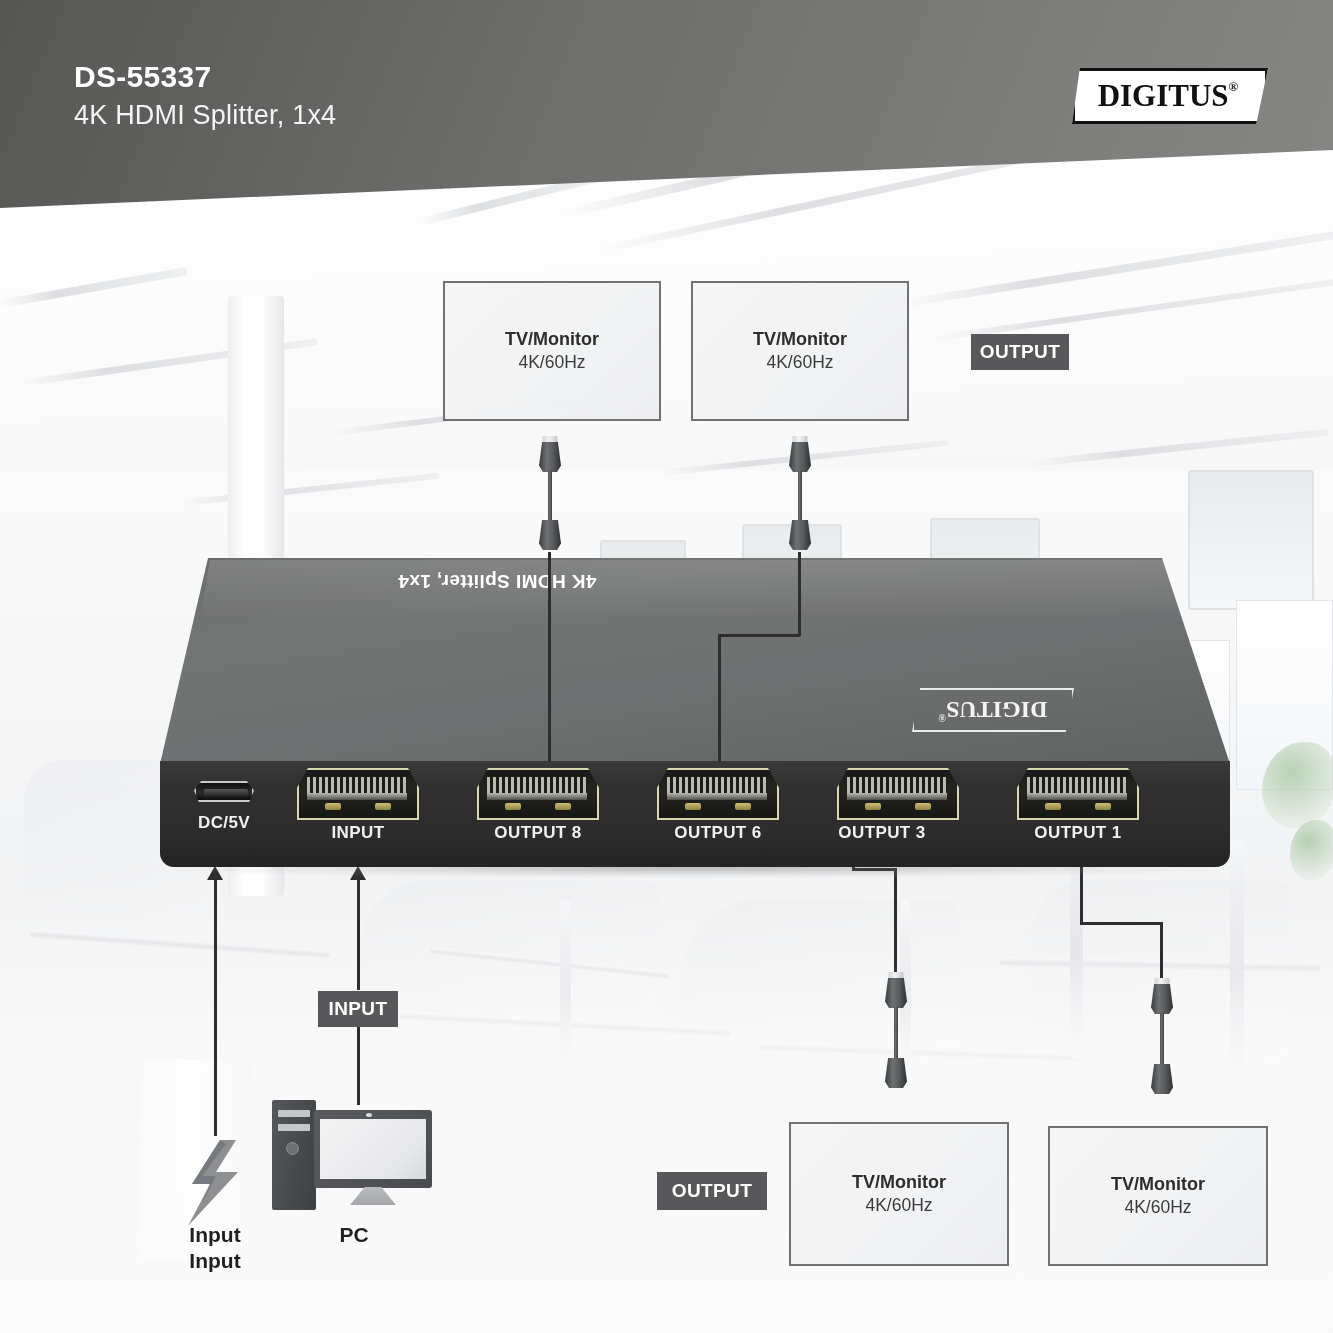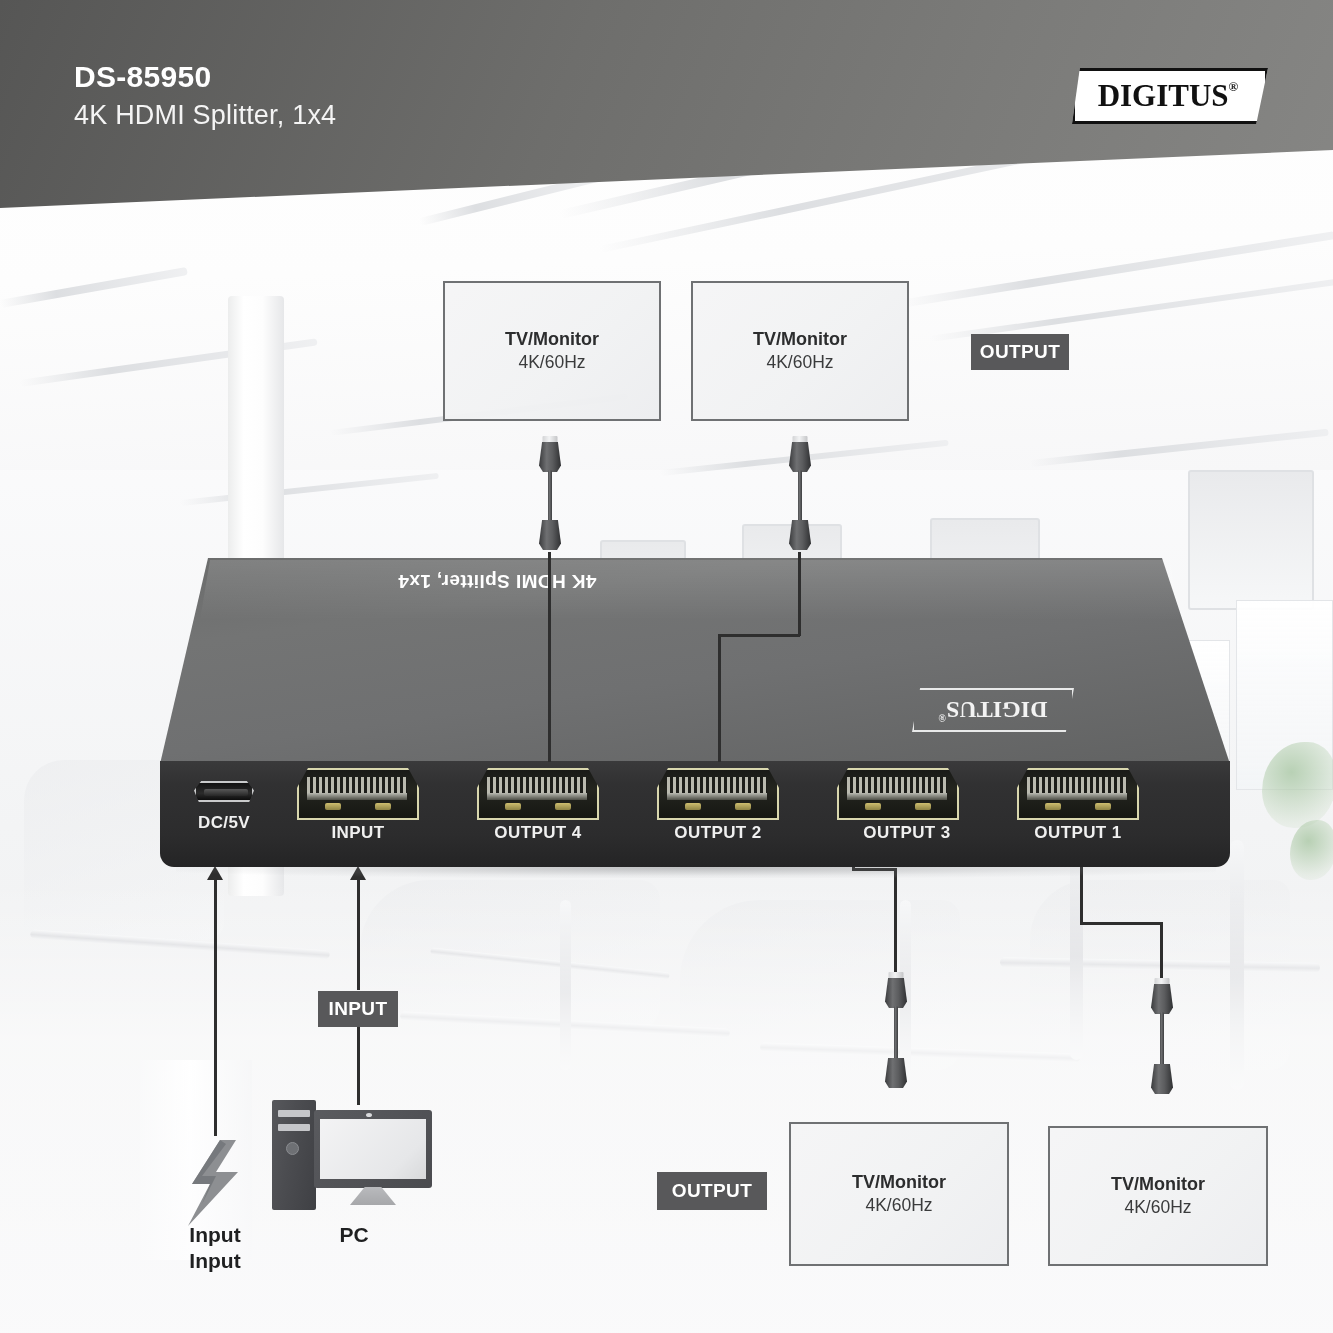--- a/index.html
+++ b/index.html
@@ -301,21 +301,21 @@
 
     <div class="bar" style="left:1070px; top:830px; width:13px; height:230px;"></div>
     <div class="bar" style="left:1230px; top:840px; width:14px; height:250px;"></div>
     <div class="bar" style="left:560px; top:900px; width:11px; height:170px;"></div>
     <div class="bar" style="left:900px; top:900px; width:11px; height:180px;"></div>
 
     <div class="floor-glow"></div>
   </div>
 
   <div class="header">
-    <div class="hdr-sku">DS-85950</div>
+    <div class="hdr-sku">DS-55337</div>
     <div class="hdr-name">4K HDMI Splitter, 1x4</div>
   </div>
   <div class="logo-box" style="z-index:21;">
     <span class="logo-text"><span>DIGITUS</span><span class="logo-reg">®</span></span>
   </div>
 
   <div class="monbox" style="left:443px; top:281px; width:218px; height:140px;">
     <div class="t1">TV/Monitor</div>
     <div class="t2">4K/60Hz</div>
   </div>
@@ -376,41 +376,41 @@
       <div class="port-label" style="left:118px; top:62px; width:160px;">INPUT</div>
 
       <div class="port" style="left:317px; top:7px;">
         <div class="hdmi">
           <div class="hdmi-inner"></div>
           <div class="hdmi-inner2"></div>
           <div class="hdmi-notch-l"></div>
           <div class="hdmi-notch-r"></div>
         </div>
       </div>
-      <div class="port-label" style="left:298px; top:62px; width:160px;">OUTPUT 4</div>
+      <div class="port-label" style="left:298px; top:62px; width:160px;">OUTPUT 8</div>
 
       <div class="port" style="left:497px; top:7px;">
         <div class="hdmi">
           <div class="hdmi-inner"></div>
           <div class="hdmi-inner2"></div>
           <div class="hdmi-notch-l"></div>
           <div class="hdmi-notch-r"></div>
         </div>
       </div>
-      <div class="port-label" style="left:478px; top:62px; width:160px;">OUTPUT 2</div>
+      <div class="port-label" style="left:478px; top:62px; width:160px;">OUTPUT 6</div>
 
       <div class="port" style="left:677px; top:7px;">
         <div class="hdmi">
           <div class="hdmi-inner"></div>
           <div class="hdmi-inner2"></div>
           <div class="hdmi-notch-l"></div>
           <div class="hdmi-notch-r"></div>
         </div>
       </div>
-      <div class="port-label" style="left:667px; top:62px; width:160px;">OUTPUT 3</div>
+      <div class="port-label" style="left:642px; top:62px; width:160px;">OUTPUT 3</div>
 
       <div class="port" style="left:857px; top:7px;">
         <div class="hdmi">
           <div class="hdmi-inner"></div>
           <div class="hdmi-inner2"></div>
           <div class="hdmi-notch-l"></div>
           <div class="hdmi-notch-r"></div>
         </div>
       </div>
       <div class="port-label" style="left:838px; top:62px; width:160px;">OUTPUT 1</div>

